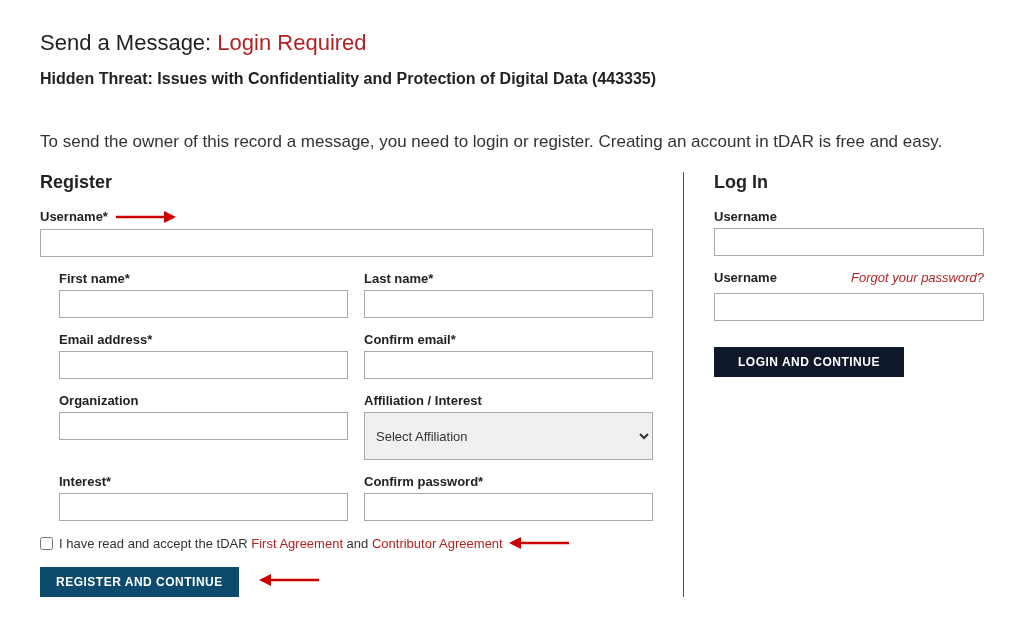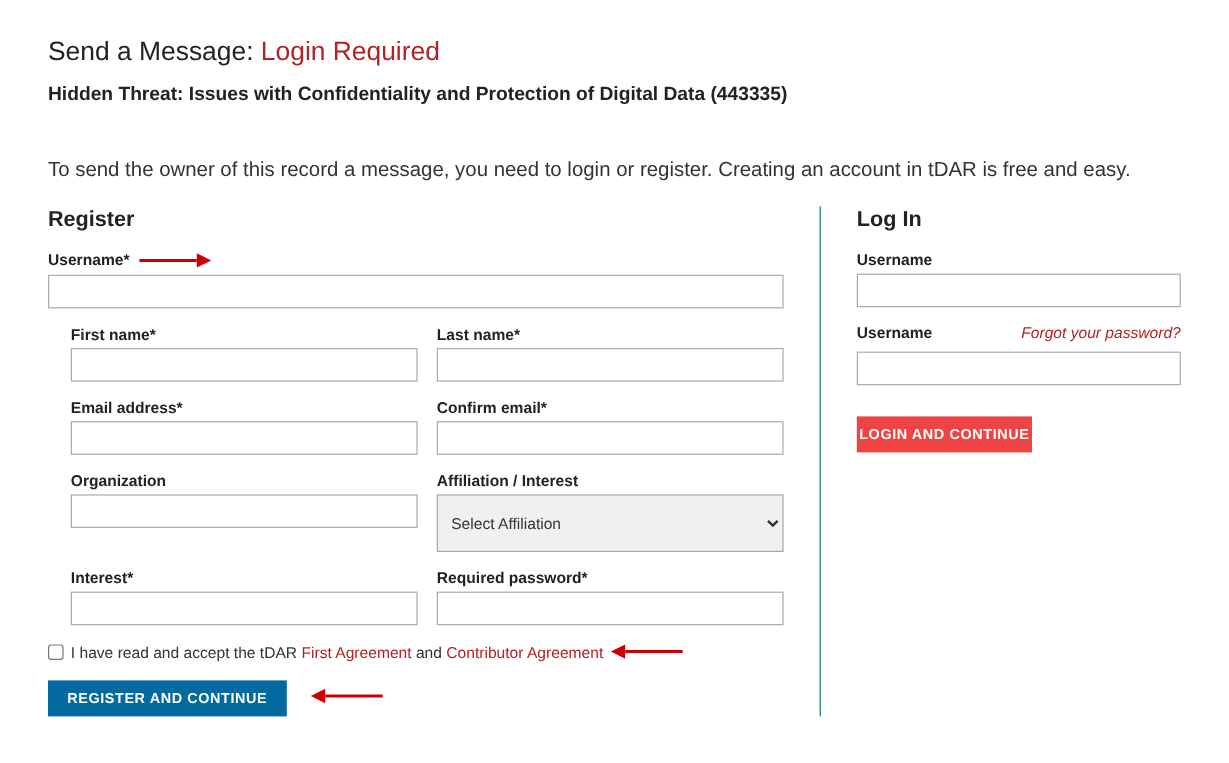--- a/index.html
+++ b/index.html
@@ -132,33 +132,33 @@
       margin-bottom: 4px;
     }
     .forgot-link {
       color: #b22222;
       font-style: italic;
       font-size: 13px;
       text-decoration: none;
       cursor: pointer;
     }
     .btn-login {
-      background: #ef4444;
+      background: #0f172a;
       color: #fff;
       border: none;
-      padding: 8px 2px;
+      padding: 8px 24px;
       font-size: 12px;
       font-weight: bold;
       letter-spacing: 0.5px;
       cursor: pointer;
       text-transform: uppercase;
       margin-top: 12px;
     }
     .btn-register {
-      background: #0369a1;
+      background: #0c4a6e;
       color: #fff;
       border: none;
       padding: 8px 16px;
       font-size: 12px;
       font-weight: bold;
       letter-spacing: 0.5px;
       cursor: pointer;
       text-transform: uppercase;
       margin-top: 4px;
     }
@@ -262,21 +262,21 @@
 
     <div class="form-row">
       <div class="form-group">
         <label>
           <span>Interest*</span>
         </label>
         <input type="password" style="">
       </div>
       <div class="form-group">
         <label>
-          <span>Required password*</span>
+          <span>Confirm password*</span>
         </label>
         <input type="password" style="">
       </div>
     </div>
 
     <div class="agreement-row">
       <input type="checkbox" style="">
       <span>
         <span>I have read and accept the tDAR </span><a href="#">First Agreement</a><span> and </span><a href="#">Contributor Agreement</a>
       </span>

